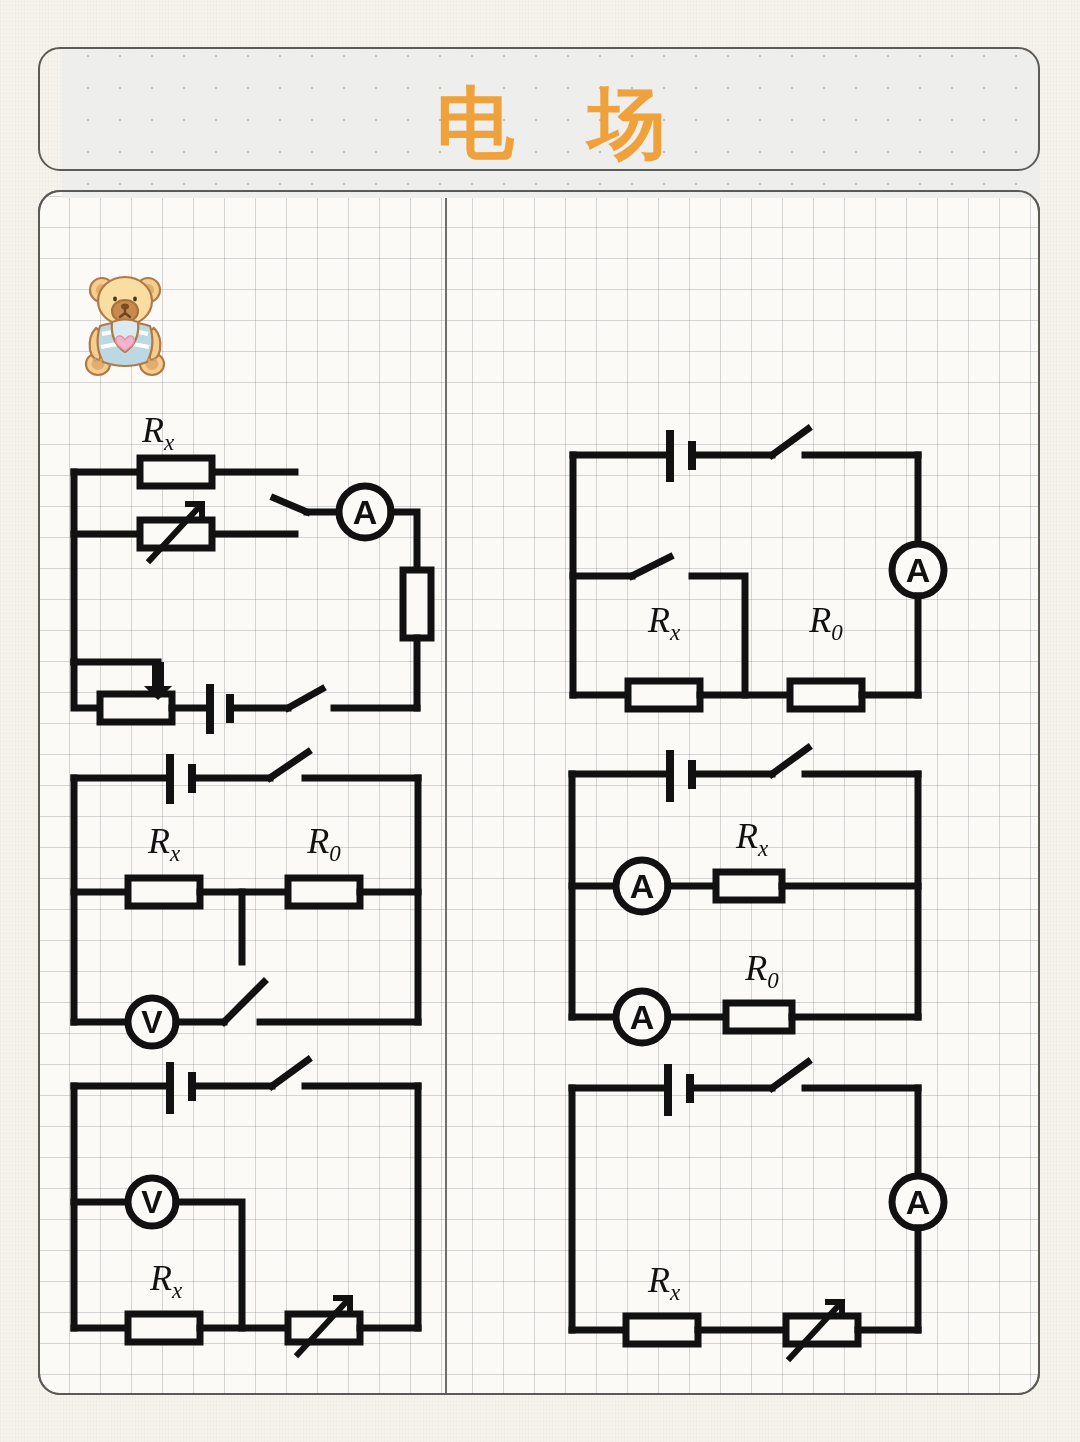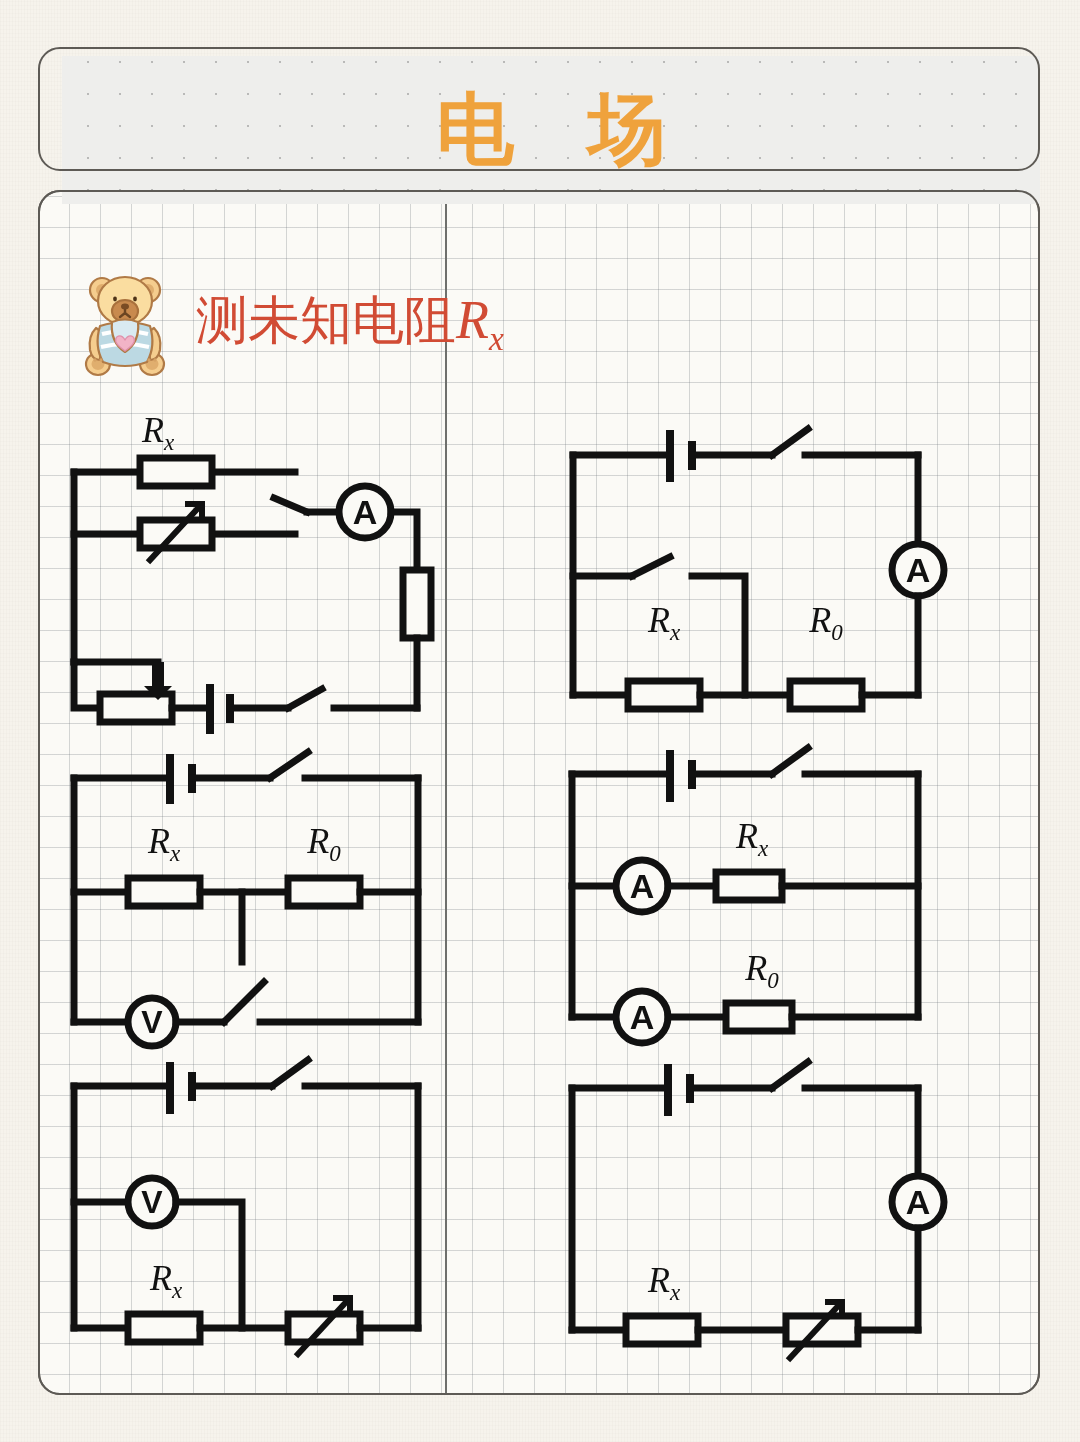--- a/index.html
+++ b/index.html
@@ -43,21 +43,21 @@
     background-position:-2px 4px;
   }
   
   #divider{
     position:absolute;left:405px;top:0;width:2px;height:100%;
     background:#6e6f6c;
   }
 
   
   #banner{
-    position:absolute;left:62px;top:56px;width:978px;height:148px;
+    position:absolute;left:62px;top:50px;width:978px;height:148px;
     background:#eeeeec;
     background-image:
       radial-gradient(circle, rgba(120,120,120,.45) 1.3px, transparent 1.4px);
     background-size:32px 32px;
     background-position:10px 22px;
     z-index:1;
   }
   #banner-title{
     position:absolute;left:0;top:0;width:978px;height:148px;
     display:flex;align-items:center;justify-content:center;
@@ -138,21 +138,20 @@
       <path d="M19 79 q24 -6 48 0" stroke="#ffffff" stroke-width="4" fill="none"></path>
       <path d="M30 54 q13 -5 26 0 q2 20 -13 30 q-15 -10 -13 -30 z" fill="#d9eaf1"></path>
       <path d="M43 72 c-4 -7 -11 -4 -9 2 c1.5 4 6 6.5 9 9 c3 -2.5 7.5 -5 9 -9 c2 -6 -5 -9 -9 -2 z" fill="#f2b4c7" stroke="#e091ab" stroke-width="1.4"></path>
       <ellipse cx="13" cy="92" rx="1.6" ry="1.8" fill="#d6a264" stroke="none"></ellipse>
       <ellipse cx="19" cy="92" rx="1.6" ry="1.8" fill="#d6a264" stroke="none"></ellipse>
       <ellipse cx="67" cy="92" rx="1.6" ry="1.8" fill="#d6a264" stroke="none"></ellipse>
       <ellipse cx="73" cy="92" rx="1.6" ry="1.8" fill="#d6a264" stroke="none"></ellipse>
     </g>
   </svg>
 
-  <div id="section-title"><span>测未知电阻</span><span class="rx"><span>R</span><sub>x</sub></span></div>
 
   <svg class="circuit" style="left:60px;top:400px;" width="400" height="340" viewBox="0 0 400 340">
     <g fill="none" stroke="#111" stroke-width="7" stroke-linecap="square">
 
       <path d="M14 72 L14 262"></path>
 
       <path d="M14 72 L80 72"></path>
       <path d="M152 72 L235 72"></path>
       <rect x="80" y="58" width="72" height="28" fill="#fbfaf6" stroke-width="7"></rect>
 

